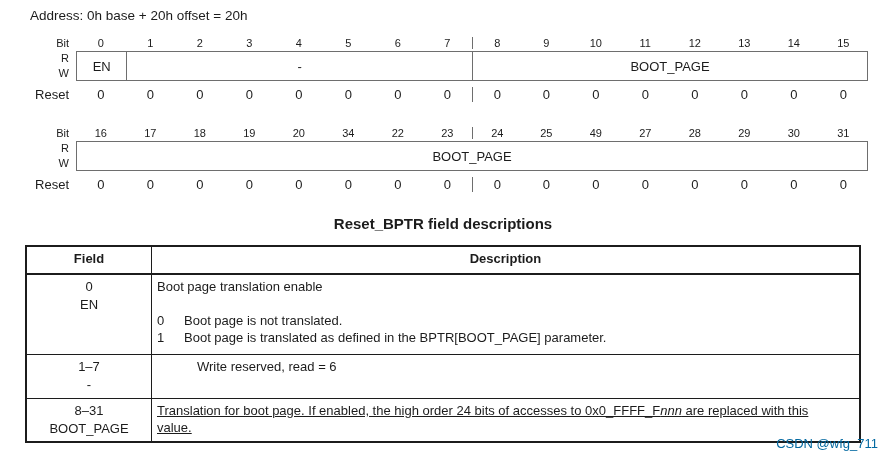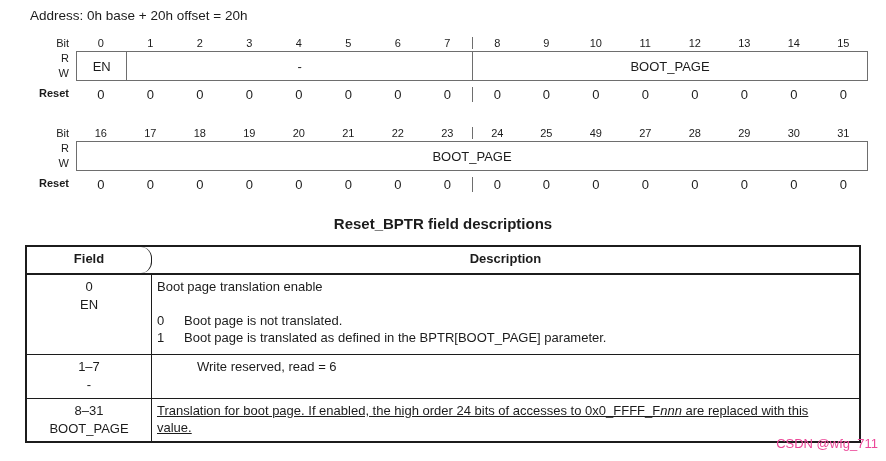--- a/index.html
+++ b/index.html
@@ -22,43 +22,43 @@
   .marker { border-left:1px solid #6e6e6e; }
   .box-row { height:30px; }
   .rw-label { display:flex; flex-direction:column; justify-content:space-between;
               font-size:11px; line-height:11px; padding-top:2px; padding-bottom:2px; }
   .reg-box { grid-column:2 / span 16; display:grid; grid-template-columns:repeat(16,1fr);
              border:1px solid #6e6e6e; font-size:13px; }
   .field-cell { display:flex; align-items:center; justify-content:center; white-space:nowrap; }
   .fc-border { border-left:1px solid #6e6e6e; }
   .reset-row { margin-top:6px; height:18px; font-size:13px; align-items:start; }
   .reset-cell { text-align:center; }
-  .reset-lab { font-size:11px;font-weight:bold; }
+  .reset-lab { font-size:13px; }
 
   
   .tbl-title { margin:20px 0 4px 25px; width:836px; text-align:center;
                font-weight:bold; font-size:15px; height:18px; }
   .desc-table { margin:12px 0 0 25px; width:836px; border:2px solid #1c1c1c; font-size:13px; }
   .t-row { display:grid; grid-template-columns:125px 1fr; border-bottom:1px solid #1c1c1c; }
   .t-row:last-child { border-bottom:none; }
   .t-header { border-bottom:2px solid #1c1c1c; }
-  .t-head-cell { font-weight:bold; text-align:center; padding:4px 0 5px 0;border-radius:11px; }
+  .t-head-cell { font-weight:bold; text-align:center; padding:4px 0 5px 0; }
   .fld-col { border-right:1px solid #1c1c1c; text-align:center; padding-top:3px; line-height:18px; }
   .dsc-col { padding:3px 6px 3px 5px; line-height:17px; }
   .row-1 { min-height:80px; }
   .row-2 { min-height:44px;gap:40px; }
   .row-3 { min-height:42px; }
   .value-line { display:flex; }
   .value-line.first { margin-top:17px; }
   .value-num { width:27px; flex:none; }
   .wrap-limit { max-width:665px;text-decoration:underline; }
   .ital { font-style:italic; }
 
   .watermark { position:absolute; top:436px; right:8px; font-size:13px;
-               color:#ec4899; white-space:nowrap; }
+               color:#0369a1; white-space:nowrap; }
 </style>
 </head>
 <body>
 
 <div class="address">Address: 0h base + 20h offset = 20h</div>
 
 <div class="dg dg1">
     <div class="dg-row bit-row">
       <div class="dg-label">Bit</div>
       <div class="bit-cell">0</div>
@@ -110,21 +110,21 @@
     </div>
   </div>
 <div class="dg dg2">
     <div class="dg-row bit-row">
       <div class="dg-label">Bit</div>
       <div class="bit-cell">16</div>
       <div class="bit-cell">17</div>
       <div class="bit-cell">18</div>
       <div class="bit-cell">19</div>
       <div class="bit-cell">20</div>
-      <div class="bit-cell">21</div>
+      <div class="bit-cell">34</div>
       <div class="bit-cell">22</div>
       <div class="bit-cell">23</div>
       <div class="bit-cell marker">24</div>
       <div class="bit-cell">25</div>
       <div class="bit-cell">49</div>
       <div class="bit-cell">27</div>
       <div class="bit-cell">28</div>
       <div class="bit-cell">29</div>
       <div class="bit-cell">30</div>
       <div class="bit-cell">31</div>

